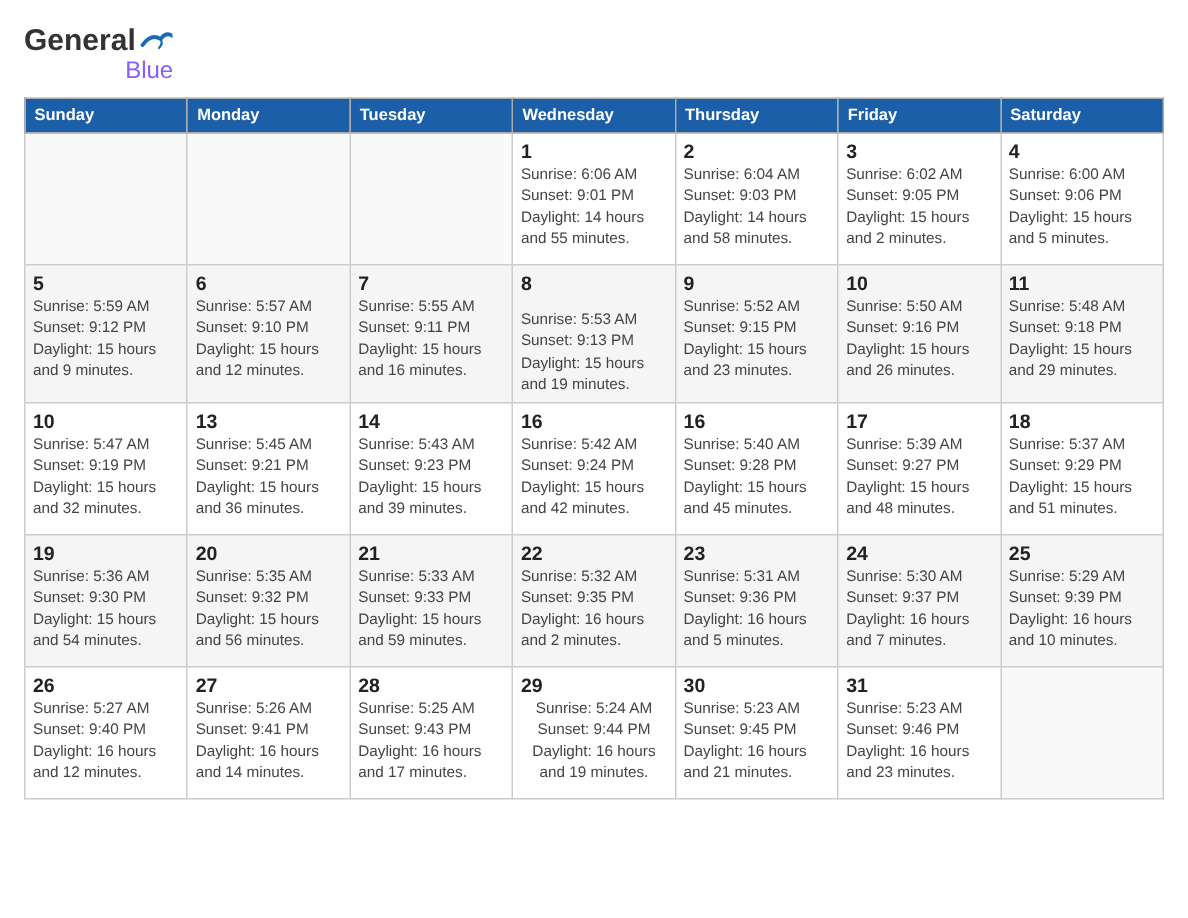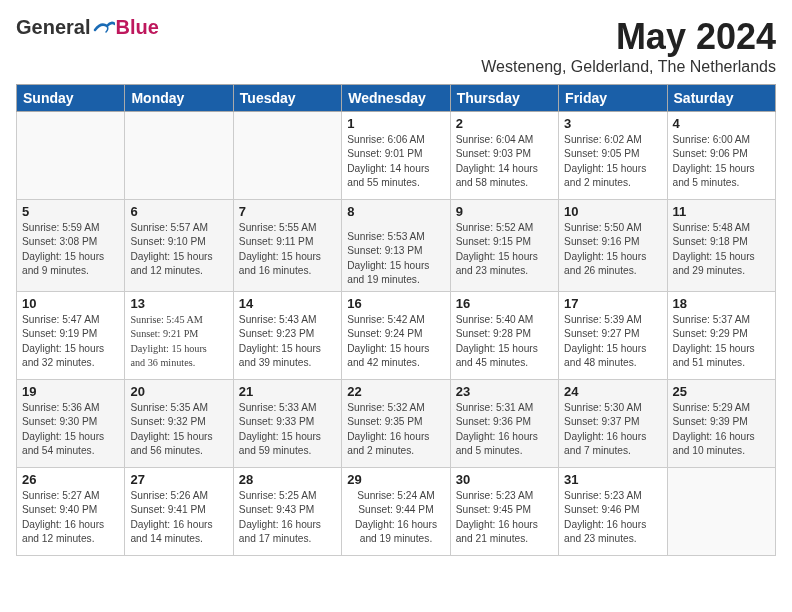--- a/index.html
+++ b/index.html
@@ -11,21 +11,22 @@
       padding: 16px;
     }
     .header-area {
       display: flex;
       justify-content: space-between;
       align-items: flex-start;
       margin-bottom: 8px;
     }
     .logo {
       display: flex;
-      align-items: center;
+      flex-direction: column;
+      align-items: flex-end;
     }
     .title-area {
       text-align: right;
     }
     .month-title {
       font-size: 36px;
       font-weight: bold;
       color: #222;
     }
     .location-title {
@@ -36,21 +37,21 @@
     .calendar {
       width: 100%;
       border-collapse: collapse;
       table-layout: fixed;
     }
     .calendar th {
       background: #1a5fa8;
       color: #fff;
       text-align: left;
       padding: 5px 6px;
-      font-size: 14px;
+      font-size: 11px;
       border: 1px solid #aaa;
     }
     .calendar td {
       border: 1px solid #ccc;
       vertical-align: top;
       padding: 4px 5px;
       font-size: 10.5px;
       color: #333;
       height: 88px;
     }
@@ -78,47 +79,43 @@
     .logo-row {
       display: flex;
       align-items: center;
     }
     .logo-general {
       color: #333;
       font-weight: bold;
       font-size: 20px;
     }
     .logo-blue-part {
-      color: #be185d;
-      font-weight: bold;
-      font-size: 20px;
+      color: #8b5cf6;
+      font-weight: normal;
+      font-size: 16px;
     }
     .logo-bird {
       margin-left: 3px;
     }
   </style>
 </head>
 <body>
 
 <div class="header-area">
   <div class="logo">
     <div class="logo-row">
       <span class="logo-general">General</span>
       <svg class="logo-bird" width="22" height="16" viewBox="0 0 22 16">
         <path d="M2,10 Q8,2 14,6 Q18,1 22,4" stroke="#1a6bb5" stroke-width="2.5" fill="none" stroke-linecap="round"></path>
         <path d="M14,6 Q16,9 13,12" stroke="#1a6bb5" stroke-width="1.5" fill="none" stroke-linecap="round"></path>
       </svg>
     </div>
     <div>
       <span class="logo-blue-part">Blue</span>
     </div>
-  </div>
-  <div class="title-area">
-    <div class="month-title">May 2024</div>
-    <div class="location-title">Westeneng, Gelderland, The Netherlands</div>
   </div>
 </div>
 
 <table class="calendar">
   <thead>
     <tr>
       <th>Sunday</th>
       <th>Monday</th>
       <th>Tuesday</th>
       <th>Wednesday</th>
@@ -158,21 +155,21 @@
           <div class="day-info" style="white-space: pre-line;">Sunrise: 6:00 AM
 Sunset: 9:06 PM
 Daylight: 15 hours
 and 5 minutes.</div>
         </td>
       </tr>
       <tr>
         <td>
           <span class="day-number">5</span>
           <div class="day-info" style="white-space: pre-line;">Sunrise: 5:59 AM
-Sunset: 3:08 PM
+Sunset: 9:12 PM
 Daylight: 15 hours
 and 9 minutes.</div>
         </td>
         <td>
           <span class="day-number">6</span>
           <div class="day-info" style="white-space: pre-line;">Sunrise: 5:57 AM
 Sunset: 9:10 PM
 Daylight: 15 hours
 and 12 minutes.</div>
         </td>
@@ -215,21 +212,21 @@
       <tr>
         <td>
           <span class="day-number">10</span>
           <div class="day-info" style="white-space: pre-line;">Sunrise: 5:47 AM
 Sunset: 9:19 PM
 Daylight: 15 hours
 and 32 minutes.</div>
         </td>
         <td>
           <span class="day-number">13</span>
-          <div class="day-info" style="white-space: pre-line; font-family: Liberation Serif, serif;">Sunrise: 5:45 AM
+          <div class="day-info" style="white-space: pre-line;">Sunrise: 5:45 AM
 Sunset: 9:21 PM
 Daylight: 15 hours
 and 36 minutes.</div>
         </td>
         <td>
           <span class="day-number">14</span>
           <div class="day-info" style="white-space: pre-line;">Sunrise: 5:43 AM
 Sunset: 9:23 PM
 Daylight: 15 hours
 and 39 minutes.</div>

